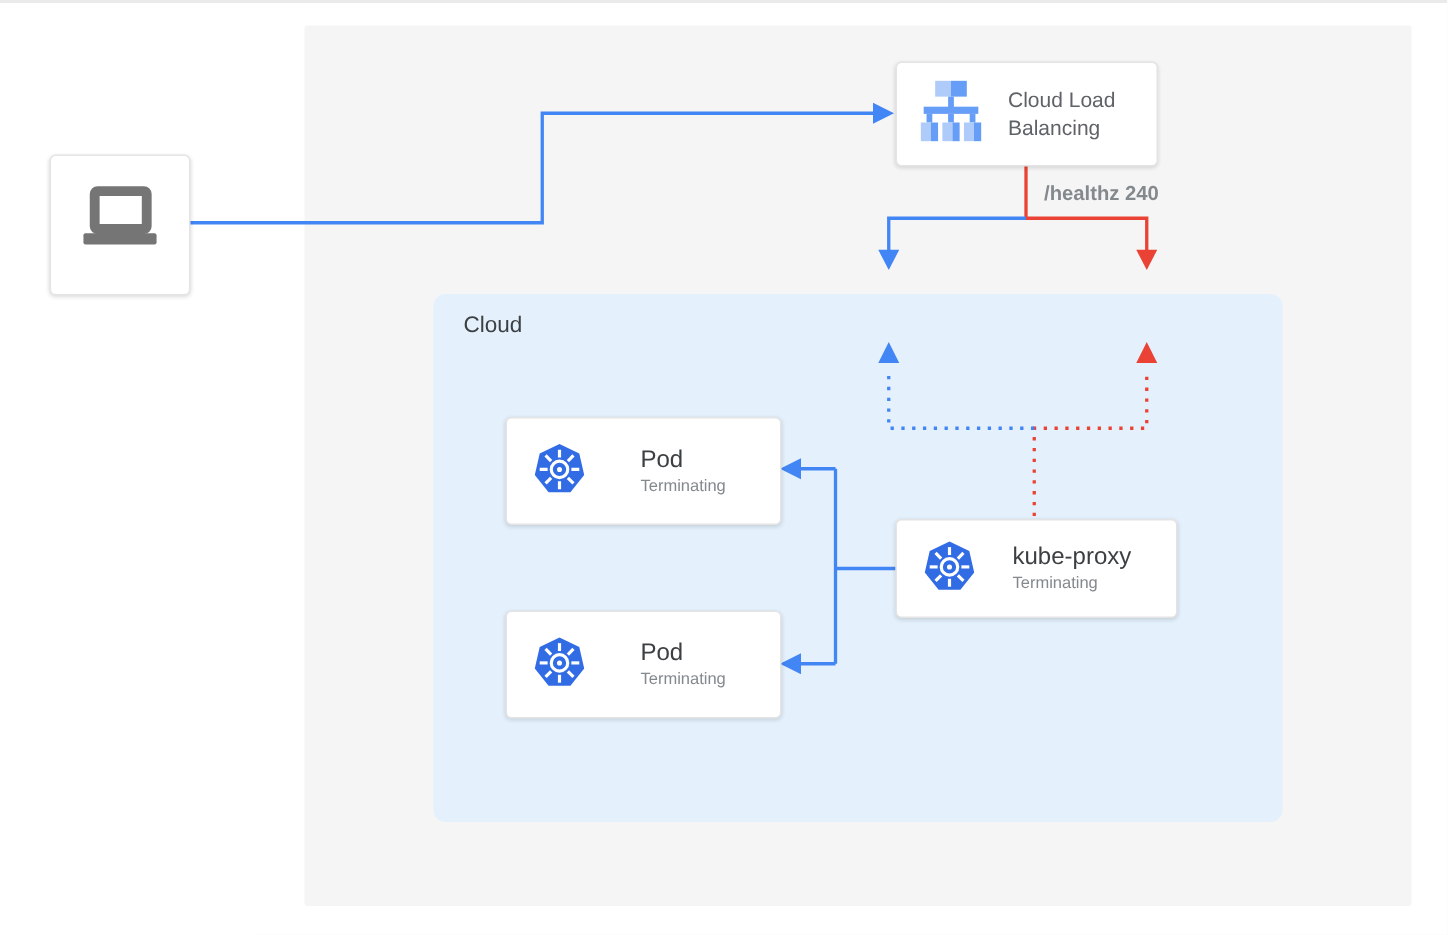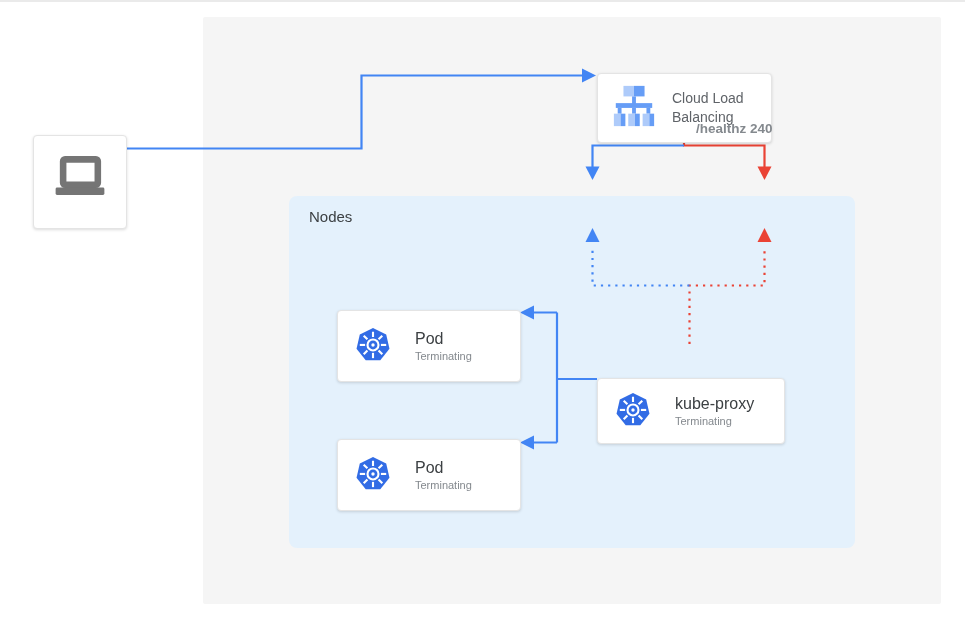--- a/index.html
+++ b/index.html
@@ -4,49 +4,49 @@
 <style>
   html,body{margin:0;padding:0;background:#ffffff;}
   body{font-family:"Liberation Sans","DejaVu Sans",sans-serif;}
   #stage{position:relative;width:965px;height:623px;background:#ffffff;overflow:hidden;}
   .topline{position:absolute;left:0;top:0;width:965px;height:2px;background:#eaeaea;}
   .canvas{position:absolute;left:203px;top:17px;width:738px;height:587px;background:#f5f5f5;border-radius:2px;}
   .nodes-region{position:absolute;left:289px;top:196px;width:566px;height:352px;background:#e4f1fc;border-radius:8px;}
   .nodes-label{position:absolute;left:309px;top:208px;font-size:15px;color:#3c4043;}
   svg.lines{position:absolute;left:0;top:0;width:965px;height:623px;pointer-events:none;}
   .card{position:absolute;background:#ffffff;border:1px solid #e4e4e4;border-radius:4px;
-        box-shadow:0 1px 3px rgba(0,0,0,0.14);display:flex;align-items:center;margin-top:32px;}
+        box-shadow:0 1px 3px rgba(0,0,0,0.14);display:flex;align-items:center;}
   .client-card{left:33px;top:103px;width:92px;height:92px;justify-content:center;}
   .clb-card{left:597px;top:41px;width:173px;height:68px;padding:0;}
   .clb-card .txt{width:92px;margin-left:15px;font-size:14px;line-height:19px;color:#5f6368;}
   .clb-card .icn{margin-left:13px;}
   .healthz{position:absolute;left:696px;top:121px;font-size:13.5px;font-weight:bold;color:#84898e;}
   .port-box{position:absolute;background:#ffffff;border:1px solid #d9d9d9;border-radius:2px;
             box-shadow:0 2px 3px rgba(0,0,0,0.12);display:flex;align-items:center;justify-content:center;
             text-align:center;font-size:15px;font-weight:bold;color:#17191c;line-height:19px;}
   .nodeport{left:516px;top:181px;width:152px;height:45px;}
   .hc-nodeport{left:689px;top:181px;width:151px;height:45px;padding:0 14px;box-sizing:border-box;}
-  .pod-card{width:182px;height:70px;}
+  .pod-card{width:182px;height:70px;gap:12px;}
   .pod1{left:337px;top:278px;}
   .pod2{left:337px;top:407px;}
   .kproxy-card{left:597px;top:346px;width:186px;height:64px;}
   .k8s-row .icn{margin-left:16px;display:flex;}
   .k8s-row .txt{margin-left:23px;}
   .k8s-row .title{font-size:16px;color:#3c4043;}
   .k8s-row .sub{font-size:11px;color:#84898e;margin-top:2px;}
 </style>
 </head>
 <body>
 
 <div id="stage">
 
   <div class="topline"></div>
   <div class="canvas"></div>
   <div class="nodes-region"></div>
-  <div class="nodes-label">Nodes</div>
+  <div class="nodes-label">Cloud</div>
 
   <svg class="lines" viewBox="0 0 965 623">
 
     <polyline points="125,148.5 361.5,148.5 361.5,75.5 583,75.5" fill="none" stroke="#4285f4" stroke-width="2.2"></polyline>
     <polygon points="596,75.5 582,68.5 582,82.5" fill="#4285f4"></polygon>
 
     <polyline points="684,109 684,145.5 764.5,145.5 764.5,167" fill="none" stroke="#ea4335" stroke-width="2.2"></polyline>
     <polygon points="764.5,180 757.5,166.5 771.5,166.5" fill="#ea4335"></polygon>
 
     <polyline points="684,145.5 592.5,145.5 592.5,167" fill="none" stroke="#4285f4" stroke-width="2.2"></polyline>

